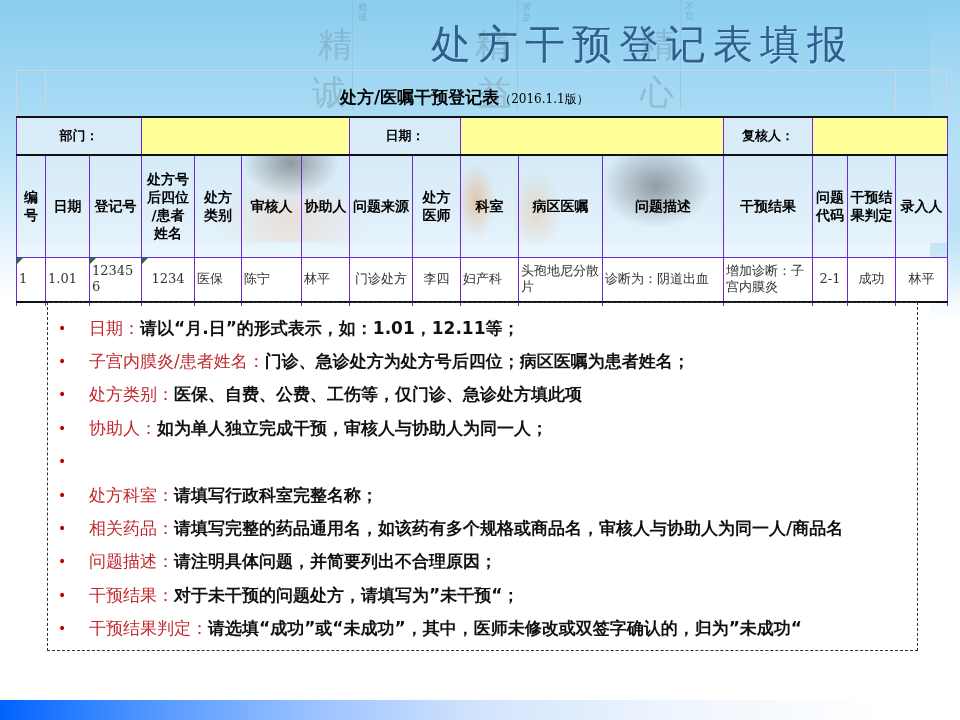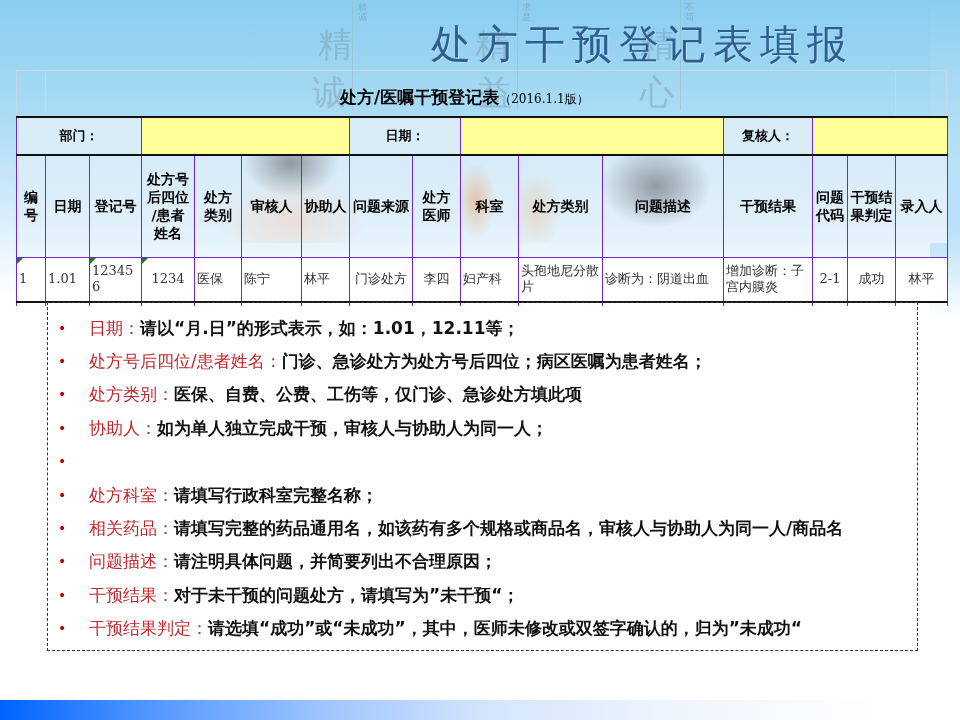--- a/index.html
+++ b/index.html
@@ -167,21 +167,21 @@
 /患者
 姓名</th>
     <th>处方
 类别</th>
     <th>审核人</th>
     <th>协助人</th>
     <th>问题来源</th>
     <th>处方
 医师</th>
     <th>科室</th>
-    <th>处方类别</th>
+    <th>病区医嘱</th>
     <th>问题描述</th>
     <th>干预结果</th>
     <th>问题
 代码</th>
     <th>干预结
 果判定</th>
     <th>录入人</th>
   </tr>
   <tr class="data">
     <td class="l"><span class="err-tri"></span><span>1</span></td>
@@ -222,21 +222,21 @@
 </tbody>
   </table>
 
 <div class="instr">
   <div class="instr-item" style="top:9px">
     <span class="dot">•</span>
     <span class="txt"><span class="lab">日期：</span><span>请以“月.日”的形式表示，如：1.01，12.11等；</span></span>
   </div>
   <div class="instr-item" style="top:42px">
     <span class="dot">•</span>
-    <span class="txt"><span class="lab">处方号后四位/患者姓名：</span><span>门诊、急诊处方为处方号后四位；病区医嘱为患者姓名；</span></span>
+    <span class="txt"><span class="lab">子宫内膜炎/患者姓名：</span><span>门诊、急诊处方为处方号后四位；病区医嘱为患者姓名；</span></span>
   </div>
   <div class="instr-item" style="top:75px">
     <span class="dot">•</span>
     <span class="txt"><span class="lab">处方类别：</span><span>医保、自费、公费、工伤等，仅门诊、急诊处方填此项</span></span>
   </div>
   <div class="instr-item" style="top:109px">
     <span class="dot">•</span>
     <span class="txt"><span class="lab">协助人：</span><span>如为单人独立完成干预，审核人与协助人为同一人；</span></span>
   </div>
   <div class="instr-item" style="top:142px">

